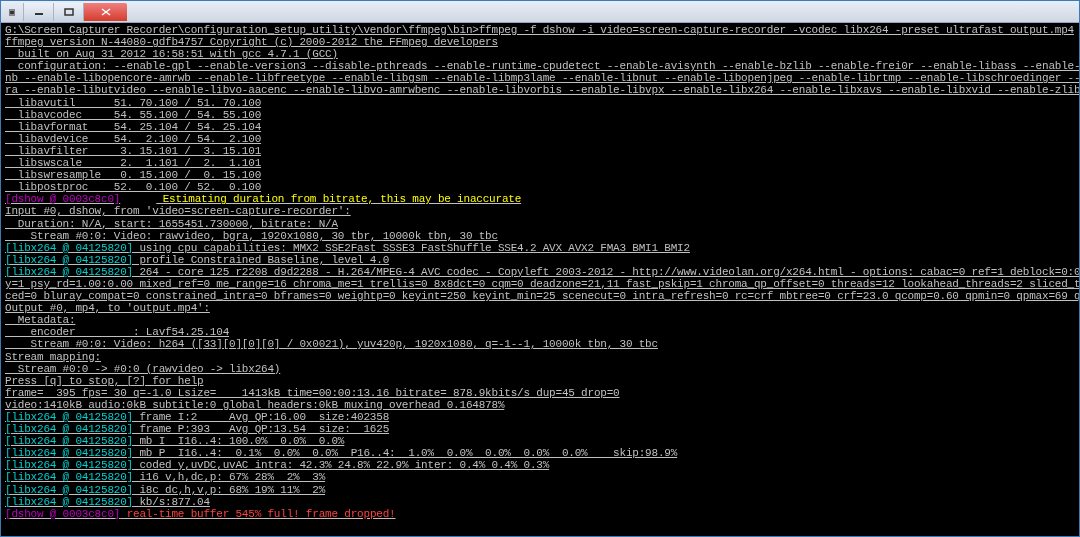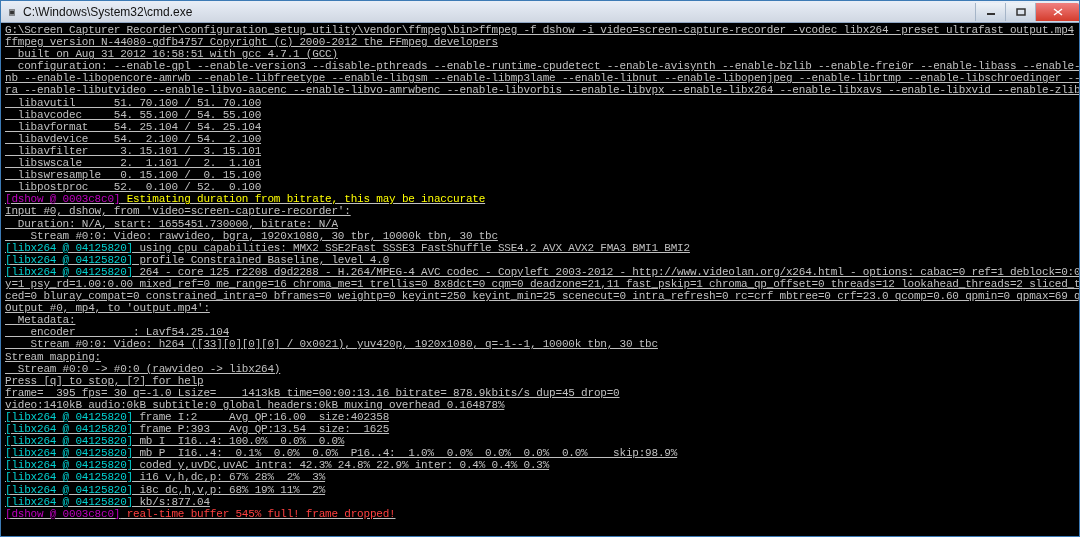--- a/index.html
+++ b/index.html
@@ -8,32 +8,31 @@
     .titlebar { height: 22px; background: linear-gradient(#e8eef7, #d0d7e2); display: flex; align-items: center; padding-left: 4px; border-bottom: 1px solid #8fa6c4; }
     .titlebar-icon { width: 14px; height: 14px; display: inline-flex; align-items: center; justify-content: center; margin-right: 4px; font-size: 10px; color: #333; }
     .titlebar-text { font-family: "Segoe UI", Tahoma, sans-serif; font-size: 12px; color: #111; flex: 1; }
     .window-controls { display: flex; height: 18px; }
     .win-btn { width: 30px; height: 18px; display: flex; align-items: center; justify-content: center; cursor: pointer; border-left: 1px solid #a5b5c8; background: linear-gradient(#eef2f7, #c9d4e2); }
     .win-btn.close { width: 44px; background: linear-gradient(#f08080, #d43c2c); border-top-right-radius: 2px; }
     .win-btn svg { width: 10px; height: 8px; }
     .console { flex: 1; background: #000; color: #c0c0c0; padding: 1px 4px; line-height: 1.1; white-space: pre; overflow: hidden; font-size: 11px; letter-spacing: -0.2px; text-decoration: underline; }
     .line { display: block; }
     .c-white { color: #c0c0c0; }
-    .c-indent-yellow { color: #ffff00; }
+    .c-indent-yellow { color: #ffff00; margin-left: 36px; }
     .c-magenta { color: #c000c0; margin-top: 29px; }
     .c-red { color: #ff4040; }
     .c-cyan { color: #00d0d0; margin-top: 46px; }
   </style>
 </head>
 <body>
 
 <div class="window">
   <div class="titlebar">
     <span class="titlebar-icon">▣</span>
-    <span class="titlebar-text">C:\Windows\System32\cmd.exe</span>
     <div class="window-controls">
       <div class="win-btn">
         <svg viewBox="0 0 10 8">
             <rect x="1" y="5" width="8" height="2" fill="#333"></rect>
           </svg>
       </div>
       <div class="win-btn">
         <svg viewBox="0 0 10 8">
             <rect x="1" y="1" width="8" height="6" fill="none" stroke="#333" stroke-width="1.5"></rect>
           </svg>

